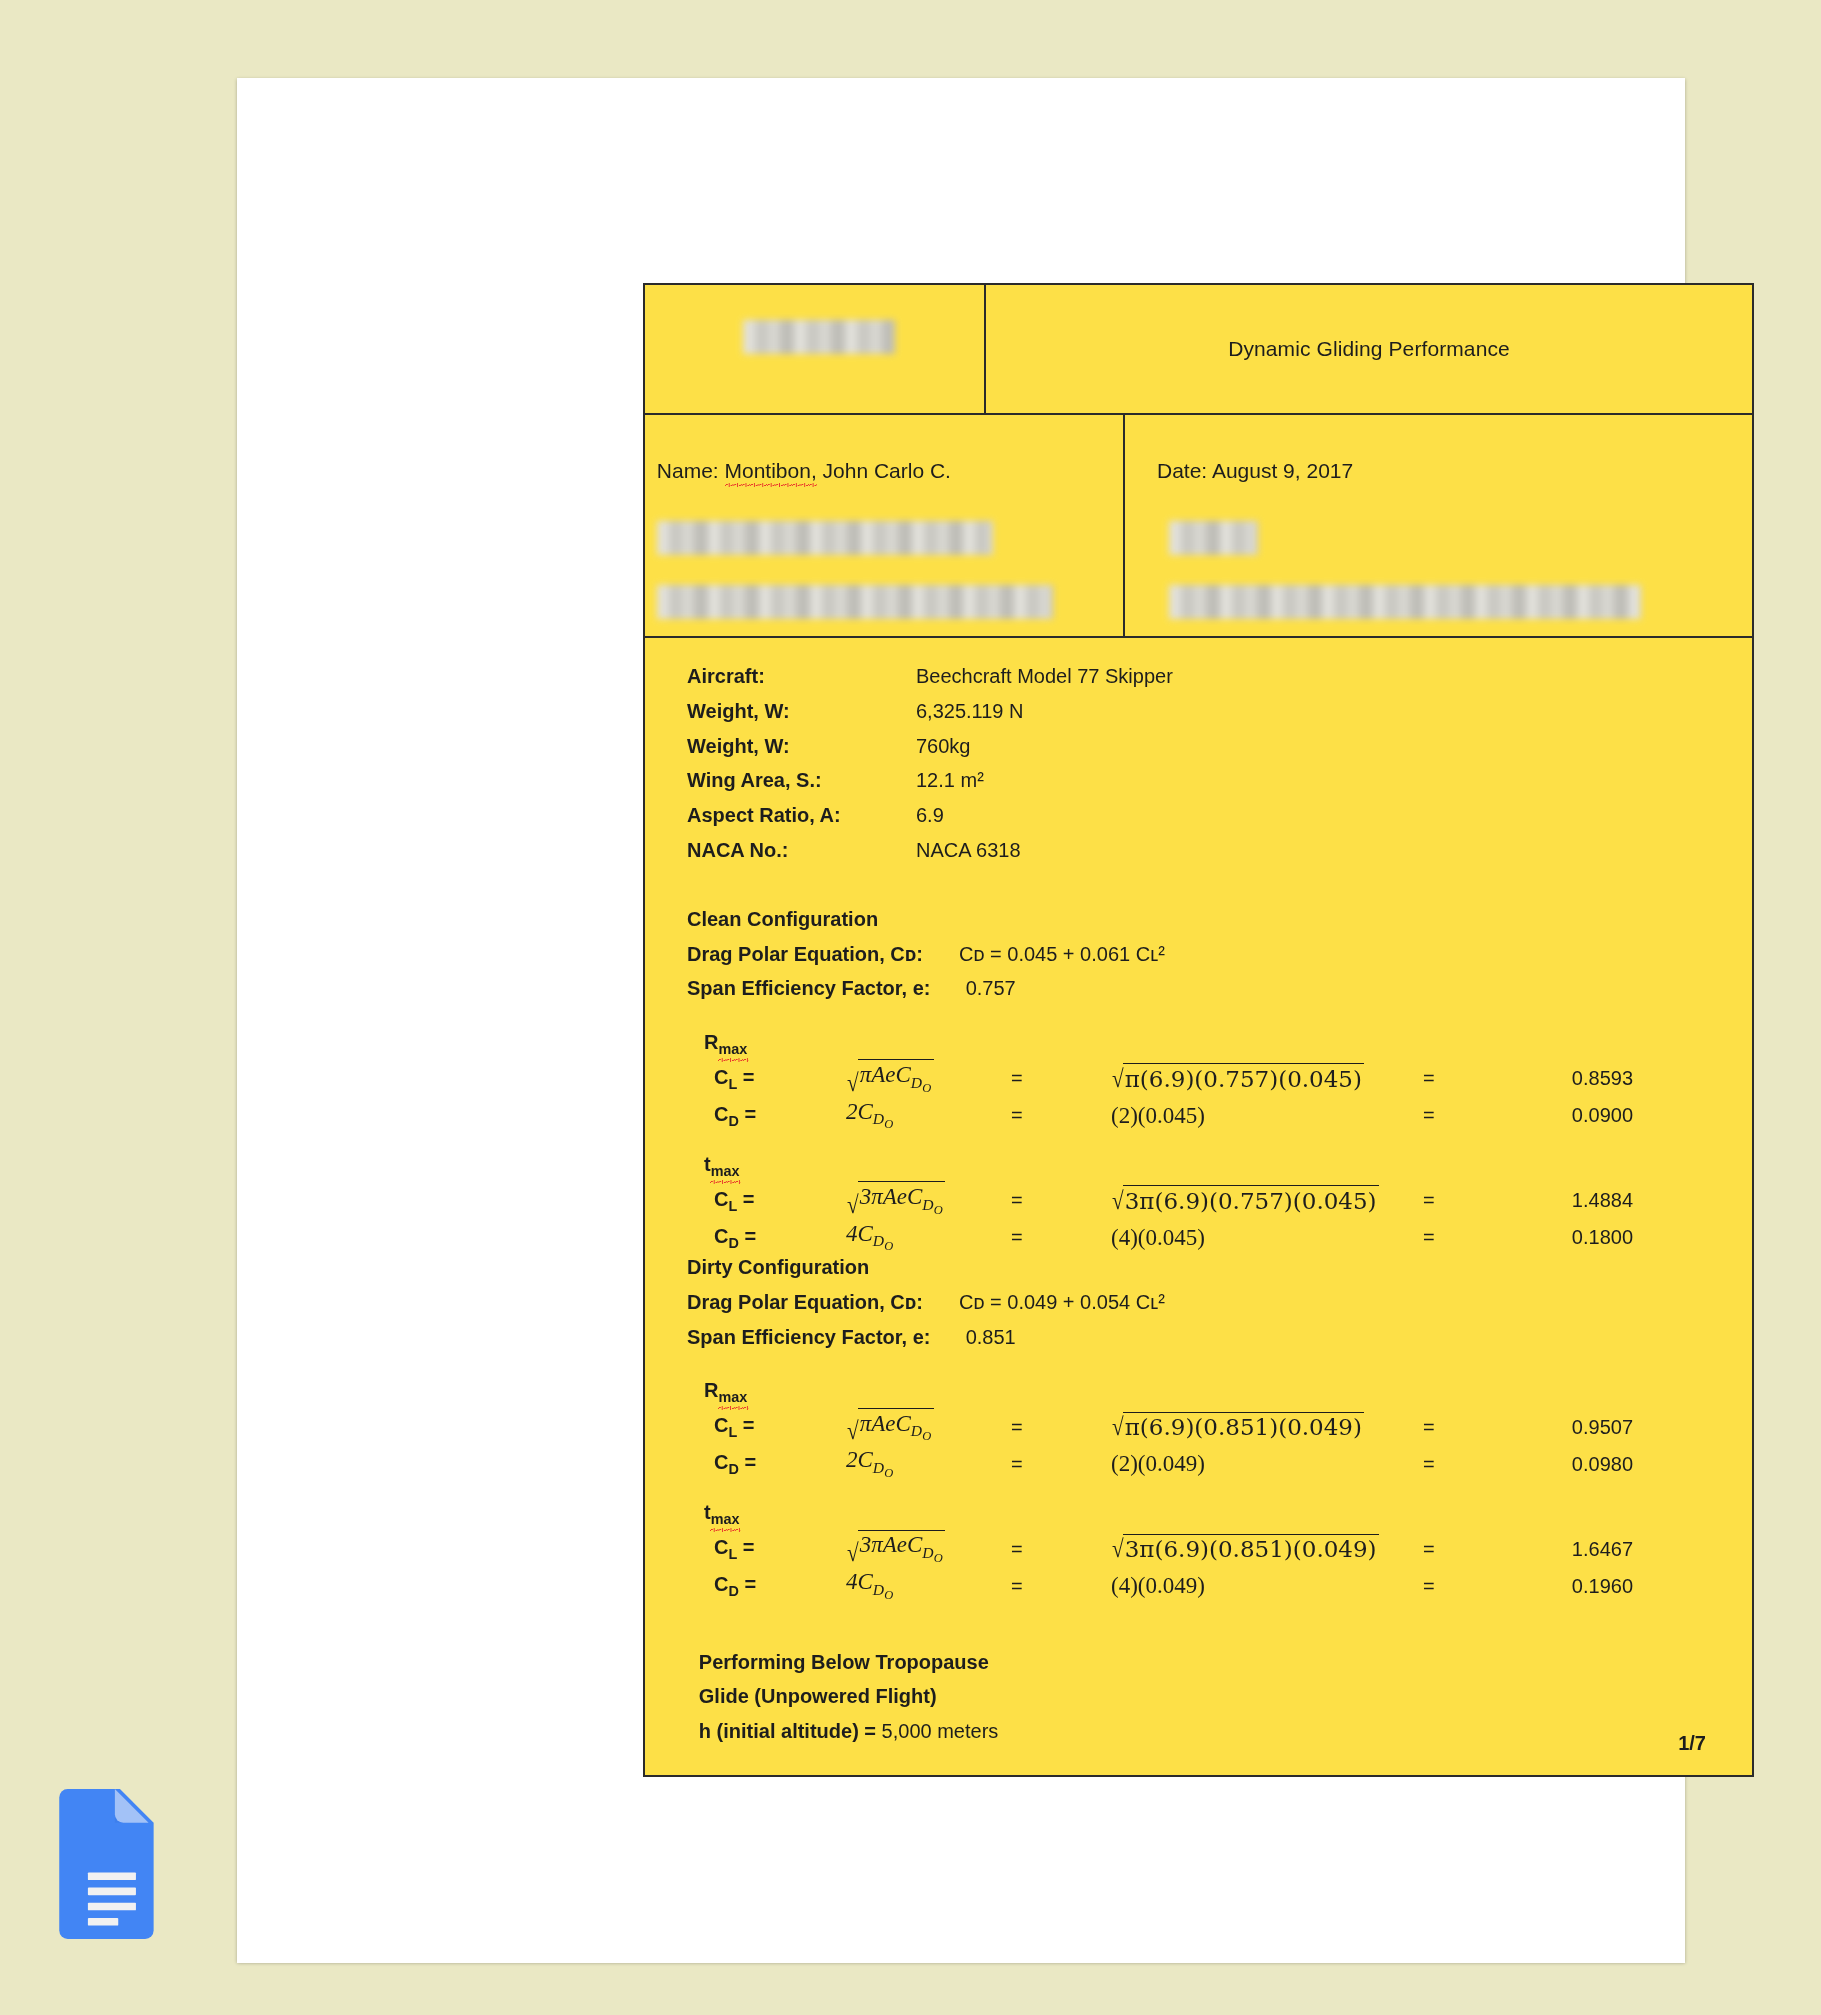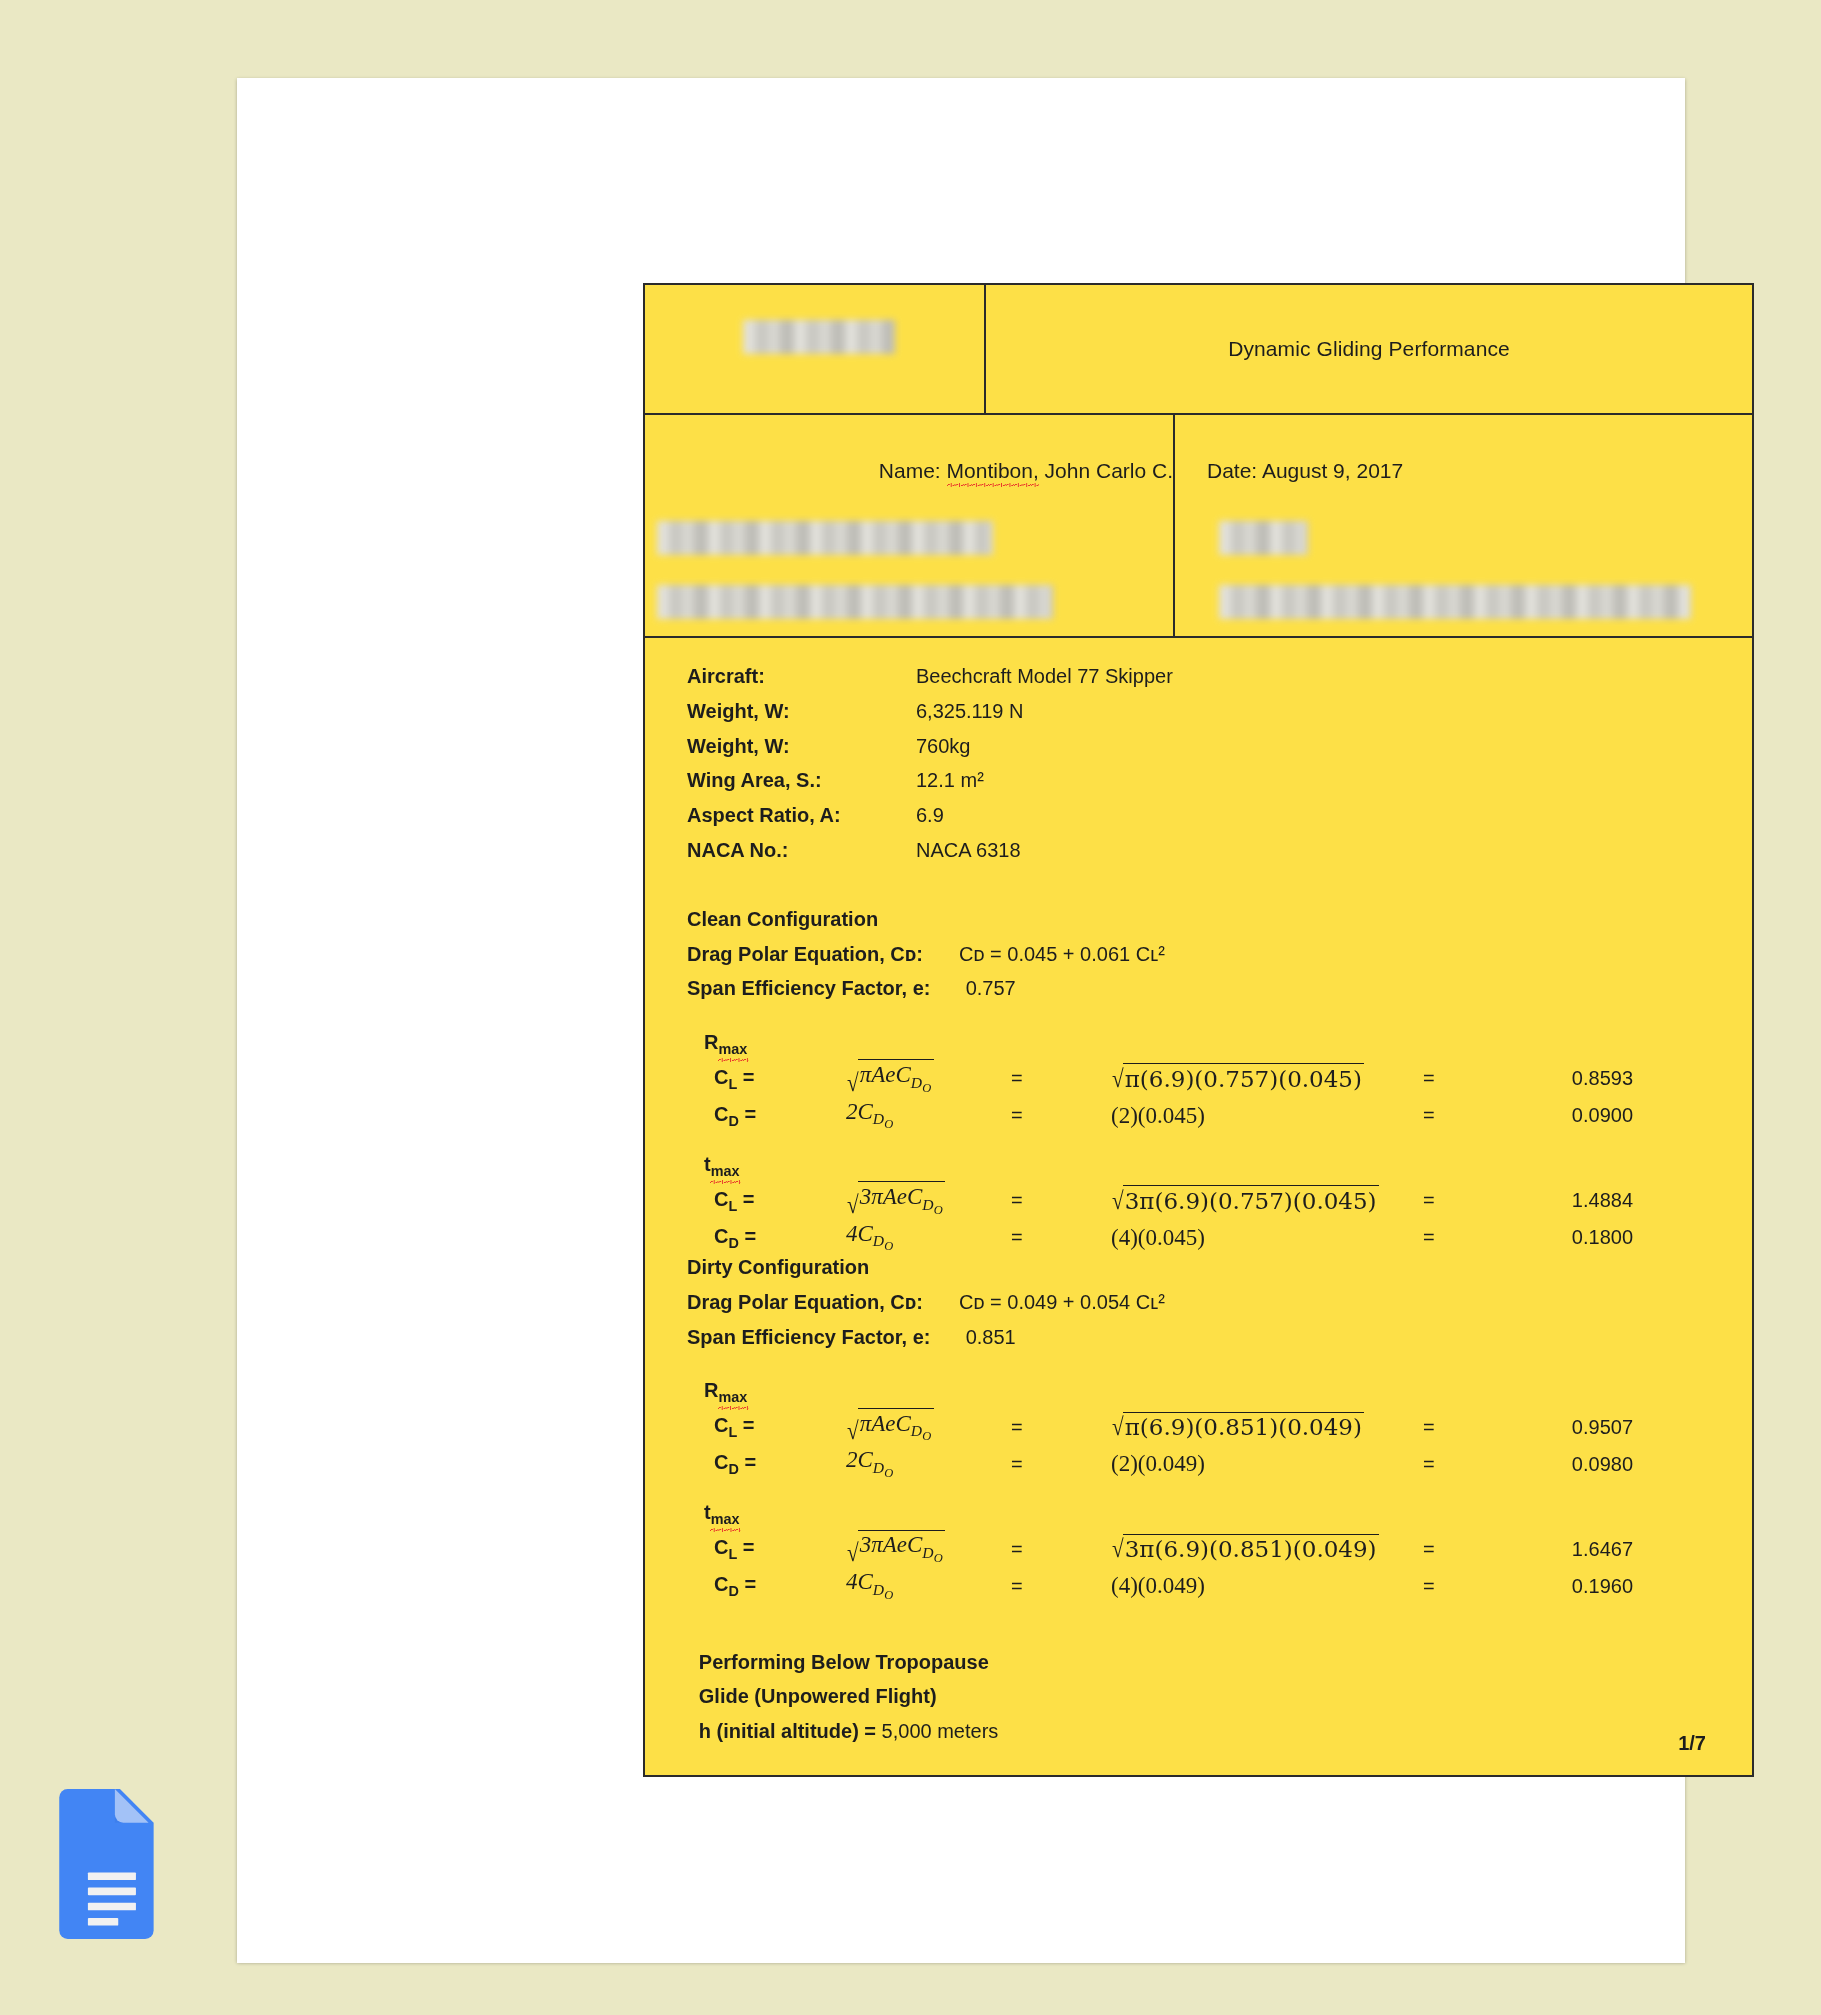--- a/index.html
+++ b/index.html
@@ -71,26 +71,25 @@
     height: 34px;
   }
 
   
   .info-row {
     display: flex;
     border-bottom: 2.5px solid #2b2b2b;
     height: 221px;
   }
   .info-left {
-    width: 530px;
+    width: 480px;
     border-right: 2.5px solid #2b2b2b;
     box-sizing: border-box;
     padding: 44px 0 0 11.8px;
     position: relative;
-    text-align: right;
   }
   .info-right {
     flex: 1;
     box-sizing: border-box;
     padding: 44px 0 0 32px;
     position: relative;
   }
   .info-line {
     font-size: 21px;
     color: #1d1d1d;

